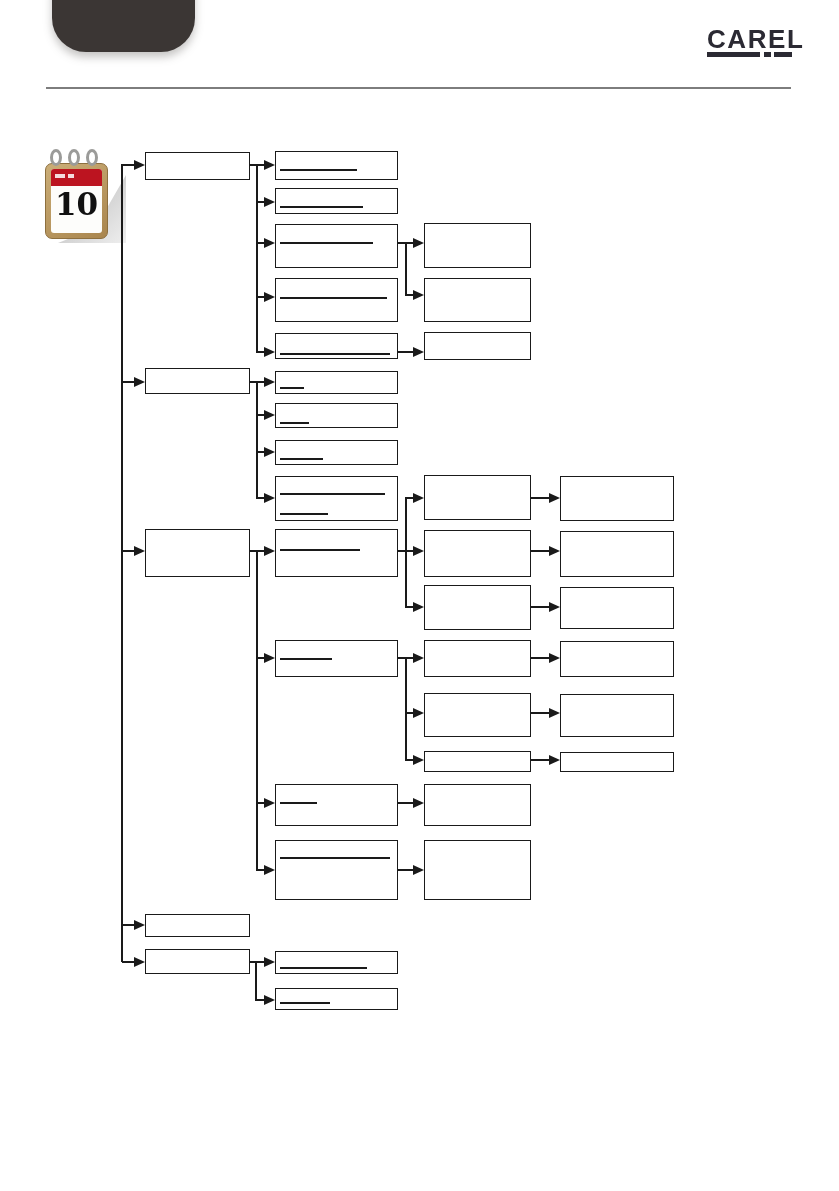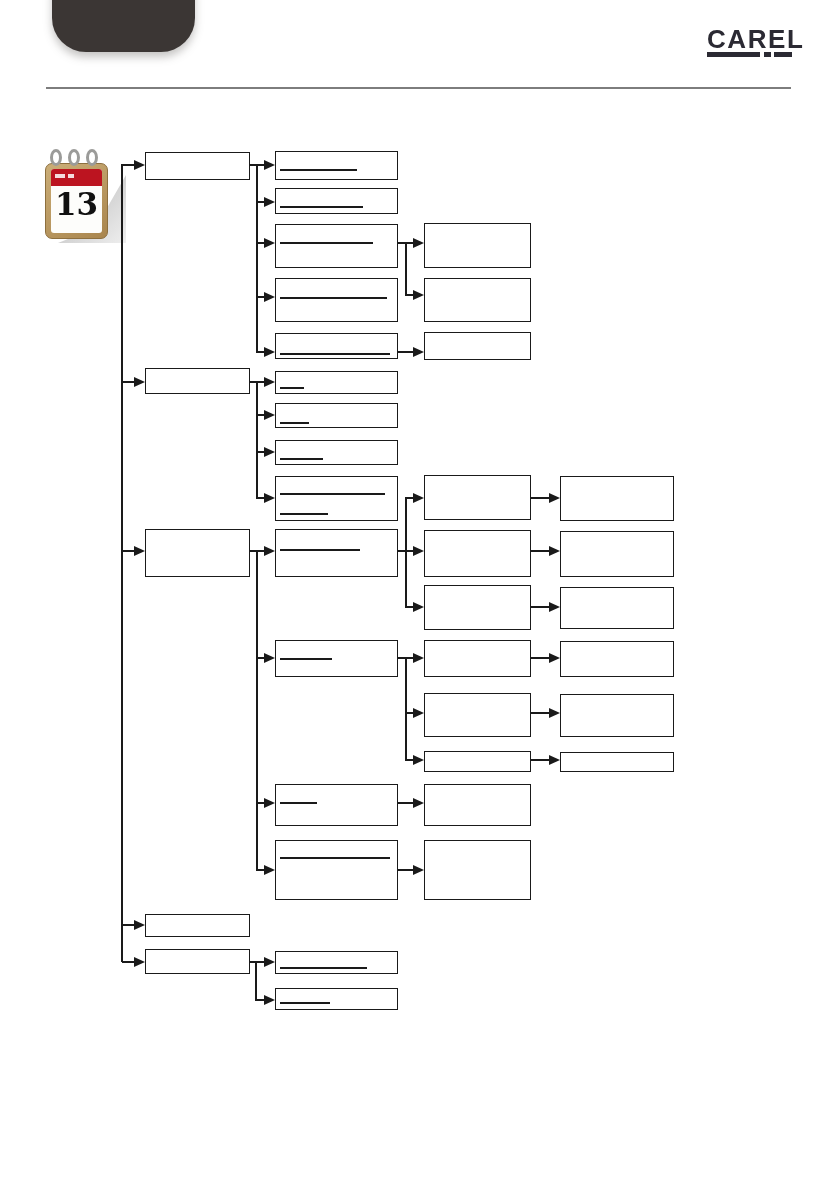--- a/index.html
+++ b/index.html
@@ -83,21 +83,21 @@
 
   <div id="header-rule"></div>
 
   <div id="calendar-shadow"></div>
   <div id="calendar-frame">
     <div id="calendar-page">
       <div id="calendar-band">
         <span class="band-tick" style="left:4px;width:10px;"></span>
         <span class="band-tick" style="left:17px;width:6px;"></span>
       </div>
-      <div id="calendar-number">13</div>
+      <div id="calendar-number">10</div>
     </div>
   </div>
   <div class="ring" style="left:50px;"></div>
   <div class="ring" style="left:68px;"></div>
   <div class="ring" style="left:86px;"></div>
 
   <div id="diagram">
       <div class="box" style="left: 145px; top: 152px; width: 105px; height: 28px;"></div>
       <div class="box" style="left: 145px; top: 368px; width: 105px; height: 26px;"></div>
       <div class="box" style="left: 145px; top: 529px; width: 105px; height: 48px;"></div>

